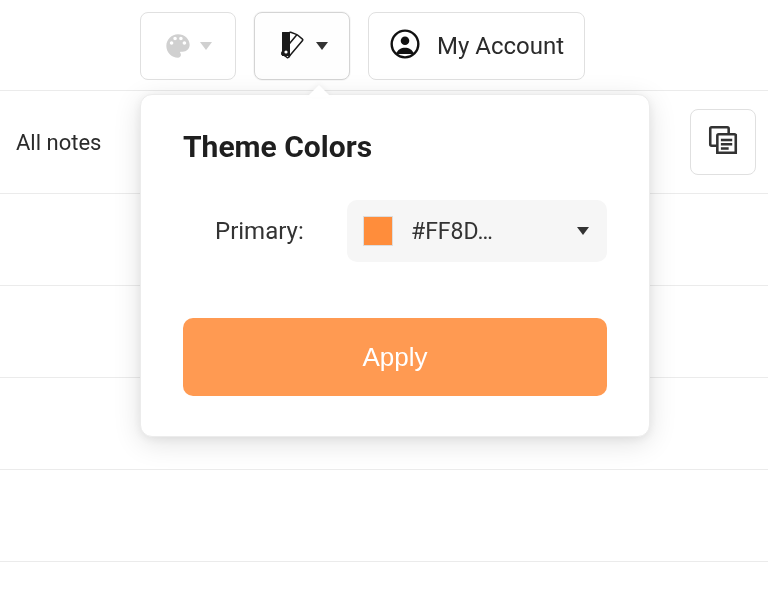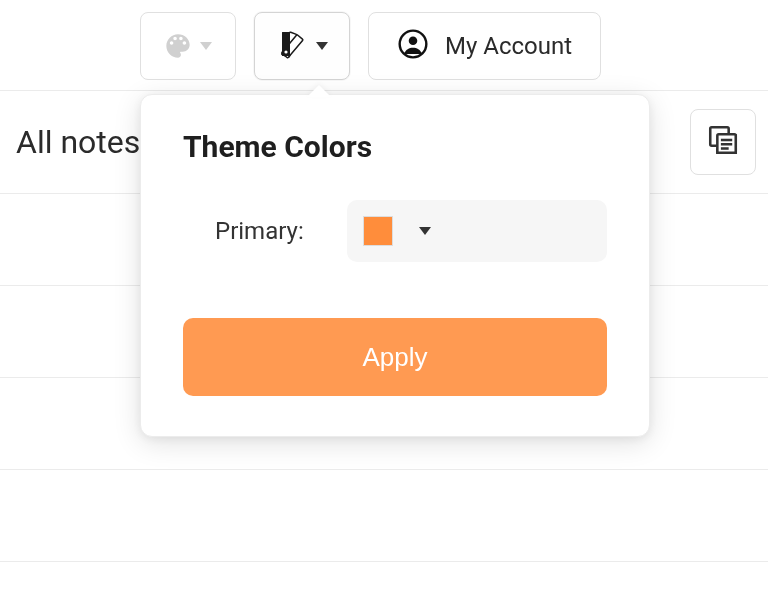--- a/index.html
+++ b/index.html
@@ -39,21 +39,21 @@
     }
     
     .icon-btn-active {
       border-color: #d4d4d4;
       background: #fefefe;
       box-shadow: 0 0 0 1px rgba(0,0,0,0.03);
     }
     
     .account-btn {
       height: 68px;
-      padding: 0 28px;
+      padding: 0 20px;
       gap: 16px;
     }
     
     .account-label {
       font-size: 24px;
       color: #2b2b2b;
     }
     
     .caret-down {
       width: 0;
@@ -78,21 +78,21 @@
       border-top: 1px solid #ebebeb;
       border-bottom: 1px solid #ebebeb;
       background: #fff;
       padding: 18px 12px;
       display: flex;
       align-items: center;
       justify-content: space-between;
     }
     
     .all-notes {
-      font-size: 32px;
+      font-size: 22px;
       color: #2b2b2b;
       padding-left: 4px;
     }
     
     .copy-box {
       width: 66px;
       height: 66px;
       border: 1px solid #e0e0e0;
       border-radius: 8px;
       display: flex;
@@ -262,19 +262,20 @@
   <div class="row-line"></div>
 </div>
 
 <div class="popover">
   <div class="popover-title">Theme Colors</div>
   
   <div class="color-row">
     <div class="color-label">Primary:</div>
     <div class="color-select">
       <div class="swatch" style="background:#FF8D3B;"></div>
+      <div class="color-value">#FF8D…</div>
       <span class="caret-down"></span>
     </div>
   </div>
   
   
   <button class="apply-btn">Apply</button>
 </div>
 
 </body></html>

